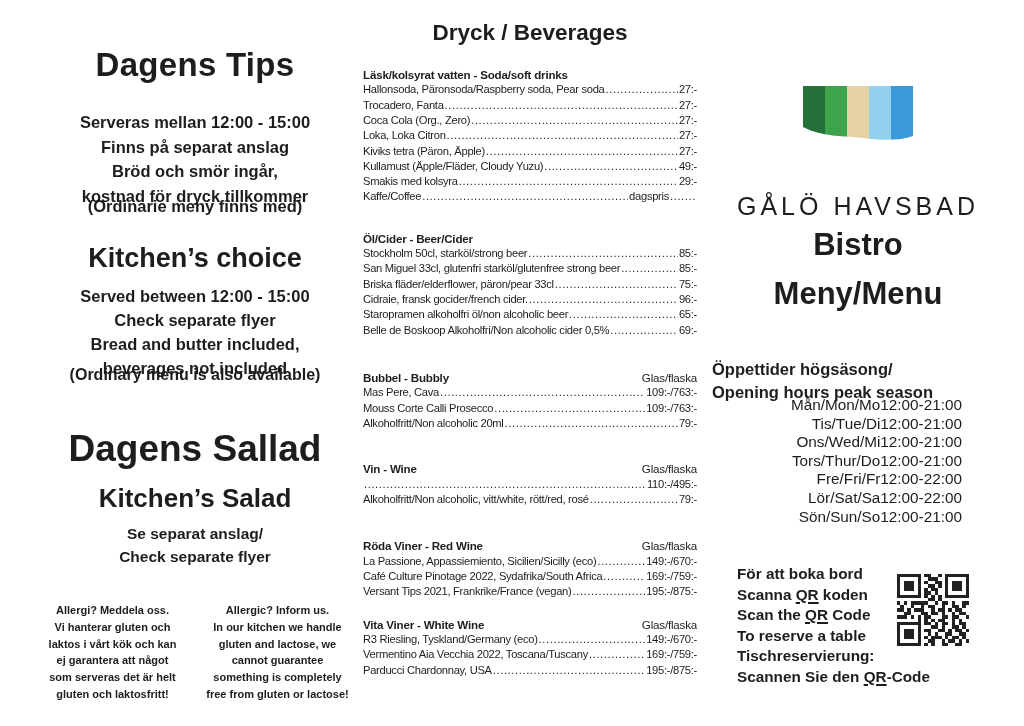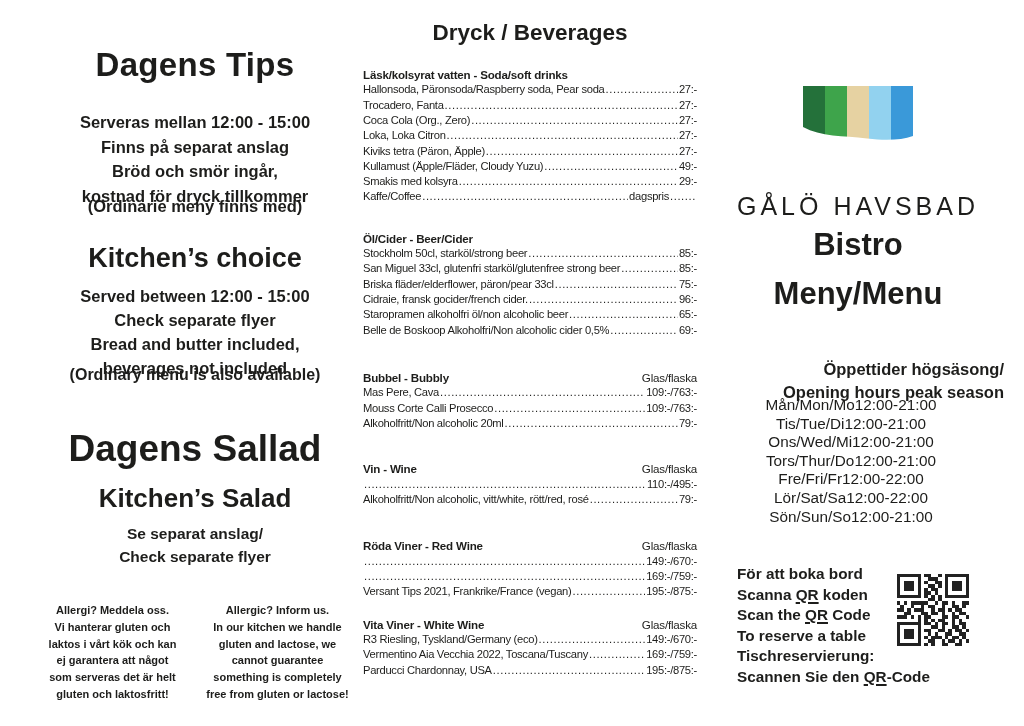--- a/index.html
+++ b/index.html
@@ -43,24 +43,24 @@
   .dots::after{content:"......................................................................................................................................";letter-spacing:.6px;}
   .dots-short{flex:0 0 26px;}
   .price{white-space:nowrap;}
 
   
   #logo-stripes{left:803px;top:86px;width:110px;height:58px;}
   #brand{left:712px;top:148px;width:292px;text-align:center;
          font-size:25px;font-weight:500;letter-spacing:4px;white-space:nowrap;margin-top:44px;}
   #menu-title{left:712px;top:220px;width:292px;text-align:center;
               font-size:31px;font-weight:600;line-height:49px;}
-  #hours-title{left:712px;top:358px;width:292px;text-align:right;
+  #hours-title{left:712px;top:358px;width:292px;text-align:left;
                font-size:16.5px;font-weight:700;line-height:23px;}
   #hours-rows{left:740px;top:396px;width:222px;}
-  .hrow{display:flex;justify-content:center;font-size:15.3px;font-weight:500;line-height:18.6px;}
+  .hrow{display:flex;justify-content:flex-end;font-size:15.3px;font-weight:500;line-height:18.6px;}
   #booking{left:737px;top:564px;width:250px;font-size:15.3px;font-weight:600;line-height:20.6px;}
   #booking u{text-decoration-thickness:1.5px;text-underline-offset:2px;}
   #qr{position:absolute;left:160px;top:10px;width:72px;height:72px;}
 </style>
 </head>
 <body>
 
 <div class="lblock" id="tips-title">Dagens Tips</div>
 <div class="lblock ml" id="tips-body">Serveras mellan 12:00 - 15:00
 Finns på separat anslag
@@ -214,24 +214,26 @@
           <span class="dots"></span>
           <span class="price">79:-</span>
         </div>
       </div>
       <div class="section">
         <div class="sec-head">
           <span class="sec-title">Röda Viner - Red Wine</span>
           <span class="glas">Glas/flaska</span>
         </div>
         <div class="row">
+          <span class="name">La Passione, Appassiemiento, Sicilien/Sicilly (eco)</span>
           <span class="dots"></span>
           <span class="price">149:-/670:-</span>
         </div>
         <div class="row">
+          <span class="name">Café Culture Pinotage 2022, Sydafrika/South Africa</span>
           <span class="dots"></span>
           <span class="price">169:-/759:-</span>
         </div>
         <div class="row">
           <span class="name">Versant Tips 2021, Frankrike/France (vegan)</span>
           <span class="dots"></span>
           <span class="price">195:-/875:-</span>
         </div>
       </div>
       <div class="section">

